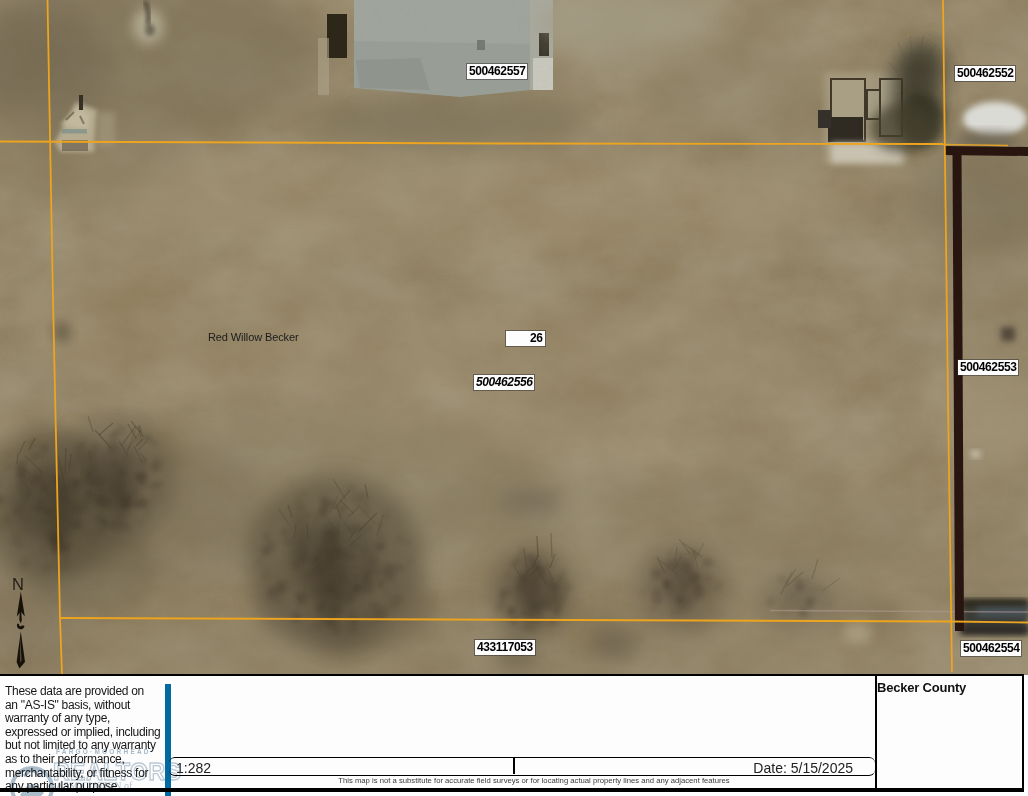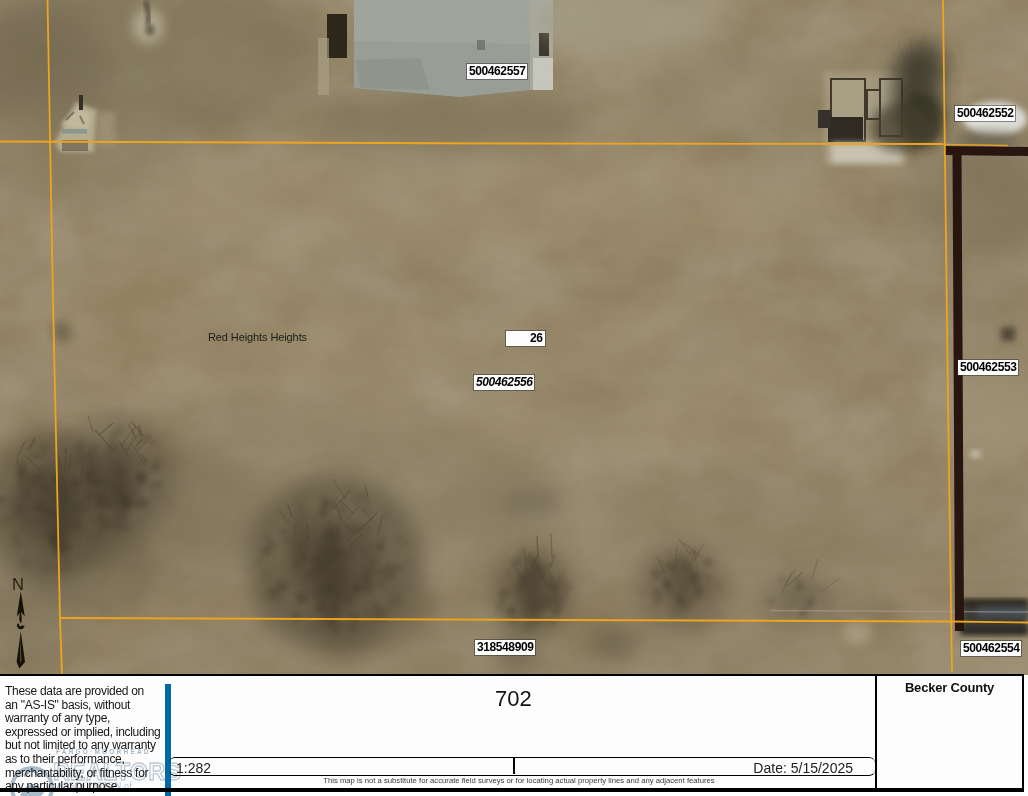--- a/index.html
+++ b/index.html
@@ -707,31 +707,31 @@
     <path d="M47.5,0 L53,300 L60,618 L62,674" stroke="#eda41e" stroke-width="1.8" fill="none"></path>
 
     <path d="M60,618 L951,621.5 L1028,622.5" stroke="#eda41e" stroke-width="1.8" fill="none"></path>
 
     <path d="M943,0 L948,400 L952,672" stroke="#eda41e" stroke-width="1.8" fill="none"></path>
   </svg>
   </div>
 
   <div class="lbl" style="left:467px;top:64px;">500462557</div>
 
-  <div class="lbl" style="left:955px;top:66px;margin-top:40px;">500462552</div>
-
-  <div style="position:absolute;left:208px;top:331px;font:11px/13px 'Liberation Sans',sans-serif;color:#1c1c1c;letter-spacing:-0.1px;">Red Heights Heights</div>
+  <div class="lbl" style="left:955px;top:66px;">500462552</div>
+
+  <div style="position:absolute;left:208px;top:331px;font:11px/13px 'Liberation Sans',sans-serif;color:#1c1c1c;letter-spacing:-0.1px;">Red Willow Becker</div>
 
   <div class="lbl" style="left:506px;top:331px;padding-left:24px;">26</div>
 
   <div class="lbl" style="left:474px;top:375px;font-style:italic;">500462556</div>
 
   <div class="lbl" style="left:958px;top:360px;">500462553</div>
 
-  <div class="lbl" style="left:475px;top:640px;">318548909</div>
+  <div class="lbl" style="left:475px;top:640px;">433117053</div>
 
   <div class="lbl" style="left:961px;top:641px;">500462554</div>
 
   <div style="position:absolute;left:0px;top:570px;width:44px;height:104px;">
     <svg width="44" height="104" viewBox="0 0 44 104">
       <text x="12" y="19.5" font-family="Liberation Sans,sans-serif" font-size="16.5" fill="#221d15">N</text>
       <path d="M20.8,21.5 L24.8,46.5 L20.8,41.5 L16.8,46.5 Z" fill="#171209"></path>
       <path d="M20.3,30 L21.8,50 L20.8,53.5 L19.3,50 Z" fill="#171209"></path>
       <path d="M17.5,53.5 a3.8,3.8 0 1 0 7,2.4 l-2.4,-0.6 a1.6,1.6 0 1 1 -3,-1.4 Z" fill="#171209"></path>
       <path d="M20.8,61.5 L25,92 L19.4,98.5 L16.6,92 Z" fill="#171209"></path>
@@ -749,36 +749,33 @@
         <text x="56" y="16" font-size="6.5" letter-spacing="2.2" fill="#a5b7c6" font-weight="bold" font-family="Liberation Sans,sans-serif">FARGO·MOORHEAD</text>
         <text x="53" y="42" font-size="23" letter-spacing="0.5" fill="none" stroke="#bcc9d4" stroke-width="1.3" font-weight="bold" font-family="Liberation Sans,sans-serif">REALTORS</text>
         <text x="56" y="51" font-size="10" fill="#b4c3cf" font-family="Liberation Serif,serif">ASSOCIATION of</text>
       </svg>
     </div>
 
     <div style="position:absolute;left:2px;top:8px;width:169px;height:113px;border-right:6px solid #0369a1;box-sizing:border-box;">
       <div style="position:absolute;left:3px;top:1px;width:166px;font:12px/13.6px 'Liberation Sans',sans-serif;color:#161616;letter-spacing:-0.3px;white-space:nowrap;">These data are provided on<br>an "AS-IS" basis, without<br>warranty of any type,<br>expressed or implied, including<br>but not limited to any warranty<br>as to their performance,<br>merchantability, or fitness for<br>any particular purpose</div>
     </div>
 
-    <div style="position:absolute;left:169px;top:0;width:706px;height:81px;">
-      <div style="position:absolute;left:326px;top:10px;font:22px 'Liberation Sans',sans-serif;color:#111;">702</div>
-    </div>
 
     <div style="position:absolute;left:169px;top:81px;width:706px;height:19px;border-top:1.5px solid #000;border-bottom:1.5px solid #000;box-sizing:border-box;border-radius:6px;">
 
       <div style="position:absolute;left:7px;top:2px;font:14px 'Liberation Sans',sans-serif;color:#222;">1:282</div>
 
       <div style="position:absolute;left:344px;top:0;width:1.5px;height:16px;background:#000;"></div>
 
       <div style="position:absolute;right:22px;top:2px;font:14px 'Liberation Sans',sans-serif;color:#222;margin-left:42px;">Date: 5/15/2025</div>
     </div>
 
-    <div style="position:absolute;left:166px;top:100px;width:706px;height:12px;text-align:center;font:7.7px/10px 'Liberation Sans',sans-serif;color:#3a3a3a;">This map is not a substitute for accurate field surveys or for locating actual property lines and any adjacent features</div>
+    <div style="position:absolute;left:181px;top:100px;width:706px;height:12px;text-align:center;font:7.7px/10px 'Liberation Sans',sans-serif;color:#3a3a3a;">This map is not a substitute for accurate field surveys or for locating actual property lines and any adjacent features</div>
 
     <div style="position:absolute;left:875px;top:0;width:149px;height:112px;border-left:2px solid #000;border-right:2px solid #000;box-sizing:border-box;background:#fdfdfd;">
 
-      <div style="position:absolute;left:0;right:0;top:4px;text-align:center;font:bold 13px 'Liberation Sans',sans-serif;color:#111;letter-spacing:-0.2px;">Becker County</div>
+      <div style="position:absolute;left:0;right:0;top:4px;font:bold 13px 'Liberation Sans',sans-serif;color:#111;letter-spacing:-0.2px;">Becker County</div>
     </div>
 
     <div style="position:absolute;left:0;top:112px;width:1024px;height:4px;background:#000;"></div>
   </div>
 
 </div>
 
 </body></html>

